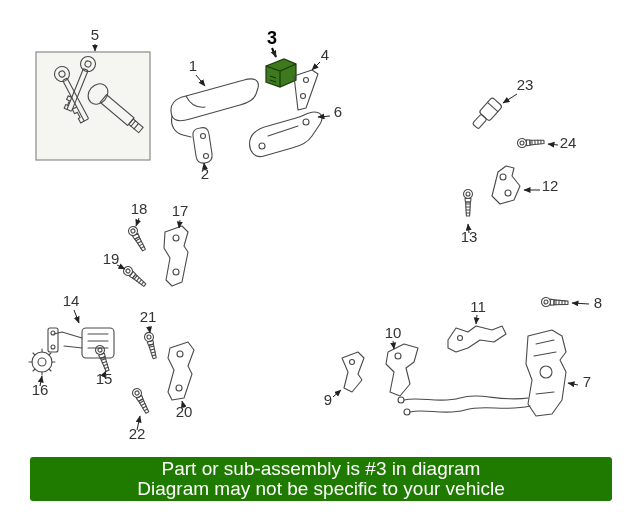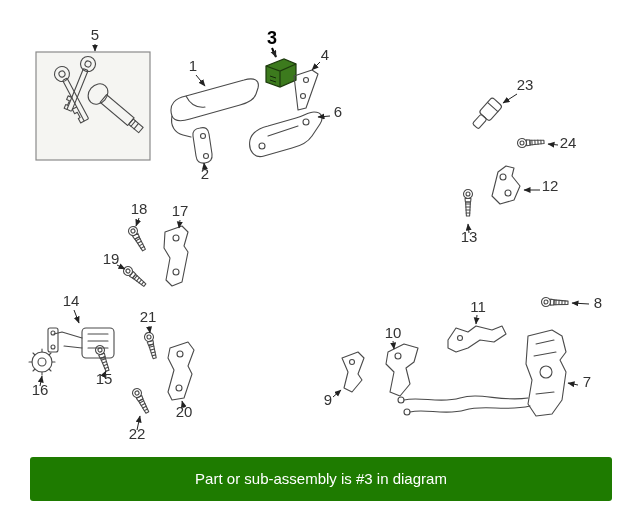--- a/index.html
+++ b/index.html
@@ -6,21 +6,21 @@
   #stage{position:relative;width:640px;height:512px;background:#ffffff;overflow:hidden;
          font-family:"Liberation Sans",sans-serif;}
   svg text{user-select:none;}
   .callout{font:15px "Liberation Sans",sans-serif;fill:#333;text-anchor:middle;}
   .callout-bold{font:bold 18px "Liberation Sans",sans-serif;fill:#000;text-anchor:middle;}
   .ln{fill:none;stroke:#4a4a4a;stroke-width:1.1;stroke-linecap:round;stroke-linejoin:round;}
   .leader{stroke:#222;stroke-width:1;fill:none;}
   .leader-bold{stroke:#000;stroke-width:2;fill:none;}
   .banner{position:absolute;left:30px;top:457px;width:582px;height:44px;background:#1e7b00;
           color:#fff;border-radius:3px;display:flex;flex-direction:column;justify-content:center;
-          align-items:center;text-align:center;font-size:15px;line-height:20px;}
+          align-items:center;text-align:center;font-size:19px;line-height:20px;}
 </style>
 </head>
 <body>
 
 <div id="stage">
 
 <svg width="640" height="456" viewBox="0 0 640 456">
   <defs>
     <marker id="arrow" markerWidth="8" markerHeight="8" refX="6.5" refY="3" orient="auto" markerUnits="userSpaceOnUse">
       <path d="M0,0 L7,3 L0,6 Z" fill="#222"></path>
@@ -230,15 +230,16 @@
 
   <g>
     <use href="#screw" transform="translate(546,302) rotate(2)"></use>
   </g>
   <path class="leader" d="M589,304 L572,303" marker-end="url(#arrow)"></path>
   <text class="callout" x="598" y="308">8</text>
 </svg>
 
 <div class="banner">
   <div>Part or sub-assembly is #3 in diagram</div>
+  <div>Diagram may not be specific to your vehicle</div>
 </div>
 
 </div>
 
 </body></html>

